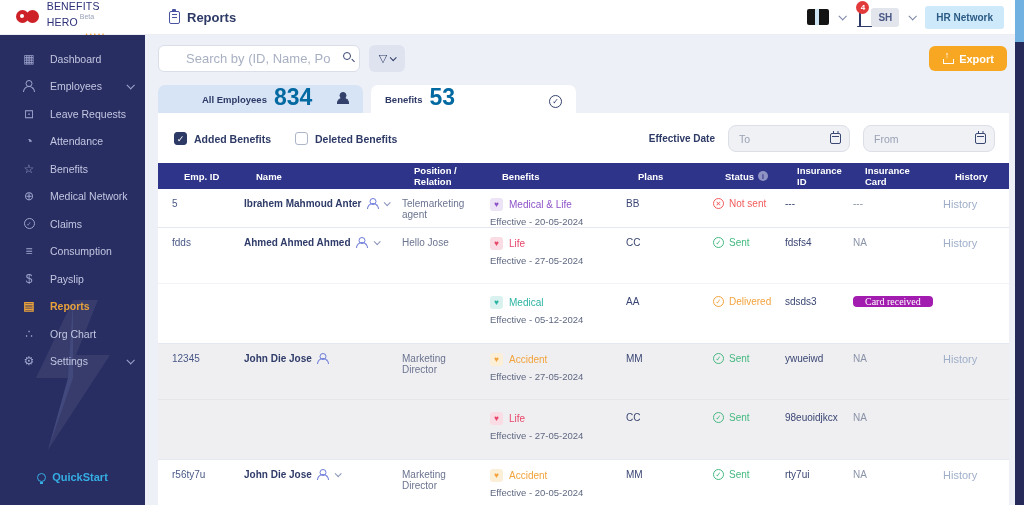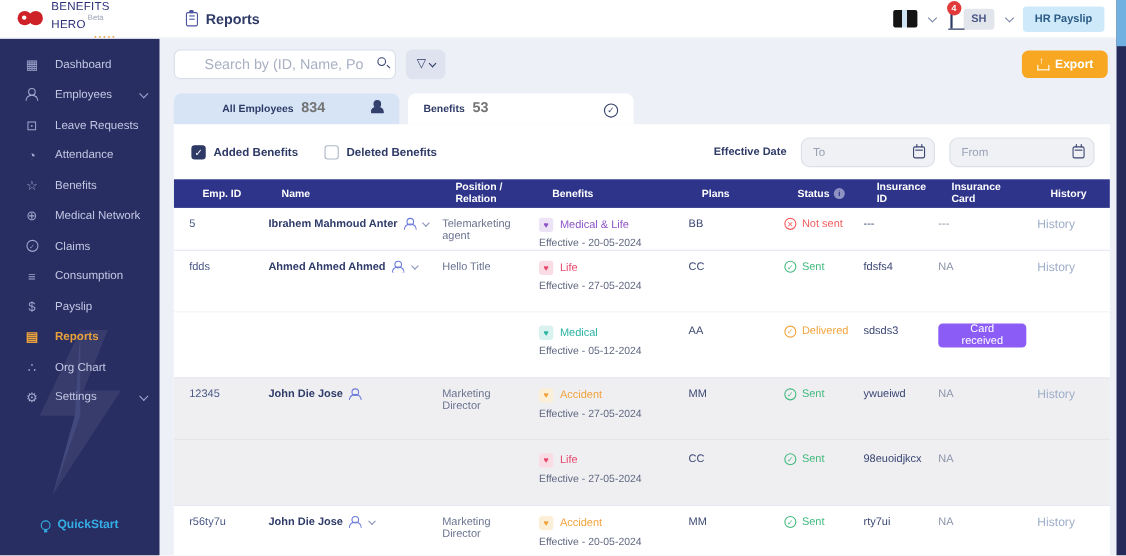--- a/index.html
+++ b/index.html
@@ -101,21 +101,21 @@
   .ic-export::before { content:"↑"; position:absolute; left:2.5px; top:-3px; font-size:9px; font-weight:bold; }
   .ic-export::after { content:""; position:absolute; left:0.5px; bottom:0; width:9px; height:4px;
       border:1.2px solid #fff; border-top:none; }
 
   .tabs { position:absolute; left:13px; top:50px; display:flex; gap:8px; }
   .tab { width:205px; height:28px; border-radius:7px 7px 0 0; display:flex; align-items:center;
       padding:0 14px; gap:7px; cursor:pointer; }
   .tab.inactive { background:#D7E4F6;padding-left:44px; }
   .tab.active { background:#FFFFFF; }
   .tab-label { font-size:9.5px; font-weight:bold; color:#2E3A66; }
-  .tab-count { font-size:13px; font-weight:600; color:#737373; margin-top:-3px; }
+  .tab-count { font-size:23px; font-weight:600; color:#0369a1; margin-top:-3px; }
   .tab-icon { margin-left:auto; color:#33406B; }
   .tab-icon .ring { width:13px; height:13px; font-size:8px; color:#33406B; }
   .ic-people { position:relative; color:#33406B; }
   .ic-people .ic-person::before { background:#33406B; }
   .ic-people .ic-person::after { background:#33406B; border-radius:5px 5px 0 0; }
 
   .panel { position:absolute; left:13px; right:6px; top:78px; bottom:0; background:#fff; overflow:hidden; }
   .filterrow { display:flex; align-items:center; padding:12px 14px 11px 16px; }
   .cb-group { display:flex; align-items:center; gap:7px; margin-right:24px; cursor:pointer; }
   .cb { width:13px; height:13px; border:1.5px solid #AEB5C6; border-radius:3px; display:flex;
@@ -162,22 +162,22 @@
   .bline { display:flex; align-items:center; gap:6px; font-size:10px; }
   .bico { width:13px; height:13px; border-radius:3px; display:inline-flex; align-items:center;
       justify-content:center; font-size:8px; flex:none; }
   .eff { font-size:9.5px; color:#5F6880; margin-top:5px; }
   .status-cell { display:flex; align-items:center; gap:5px; font-size:10px; }
   .st-notsent { color:#F25C5C; } .st-sent { color:#43B97F; } .st-delivered { color:#F2A33C; }
   .st-notsent .ring::after { content:"✕"; } .st-sent .ring::after { content:"✓"; }
   .st-delivered .ring::after { content:"✓"; }
   .inscard { color:#8A93A8; }
   .hist a { font-size:11px; color:#9FAFC9; cursor:pointer; text-decoration:none; }
-  .card-btn { background:#8b5cf6; color:#fff; border:none; border-radius:4px; padding:0 12px;
-      font-size:10px; cursor:pointer; font-family:Liberation Sans, sans-serif; margin-top:-2px; }
+  .card-btn { background:#a21caf; color:#fff; border:none; border-radius:4px; padding:0 12px;
+      font-size:10px; cursor:pointer; font-family:Liberation Serif, serif; margin-top:-2px; }
 </style>
 </head>
 <body>
 
 <header class="topbar">
   <div class="logo-wrap">
     <span class="mask-icon">
         <i></i>
       </span>
     <span class="logo-text">
@@ -191,21 +191,21 @@
   </div>
   <div class="top-right">
     <span class="flag"></span>
     <span class="chev"></span>
     <span class="bell-wrap">
       <span class="ic-bell"></span>
       <span class="badge">4</span>
     </span>
     <span class="avatar-chip">SH</span>
     <span class="chev"></span>
-    <button class="hrportal-btn">HR Payslip</button>
+    <button class="hrportal-btn">HR Network</button>
   </div>
 </header>
 
 <aside class="sidebar">
   <nav class="snav" id="side-nav">
       <div class="sitem">
         <span class="sic">▦</span>
         <span class="slabel">Dashboard</span>
       </div>
       <div class="sitem">
@@ -363,21 +363,21 @@
           </div>
         </div>
         <div class="rgroup">
           <div class="grid trow">
             <div class="td">fdds</div>
             <div class="td name-cell">
               <span class="nm">Ahmed Ahmed Ahmed</span>
               <span class="ic-person"></span>
               <span class="chev"></span>
             </div>
-            <div class="td pos">Hello Title</div>
+            <div class="td pos">Hello Jose</div>
             <div class="td">
               <div class="bline">
                 <span class="bico" style="background:#FADCE4;color:#E8476B">♥</span>
                 <span style="color:#E8476B">Life</span>
               </div>
               <div class="eff">Effective - 27-05-2024</div>
             </div>
             <div class="td">CC</div>
             <div class="td status-cell st-sent"><span class="ring"></span>Sent</div>
             <div class="td">fdsfs4</div>

